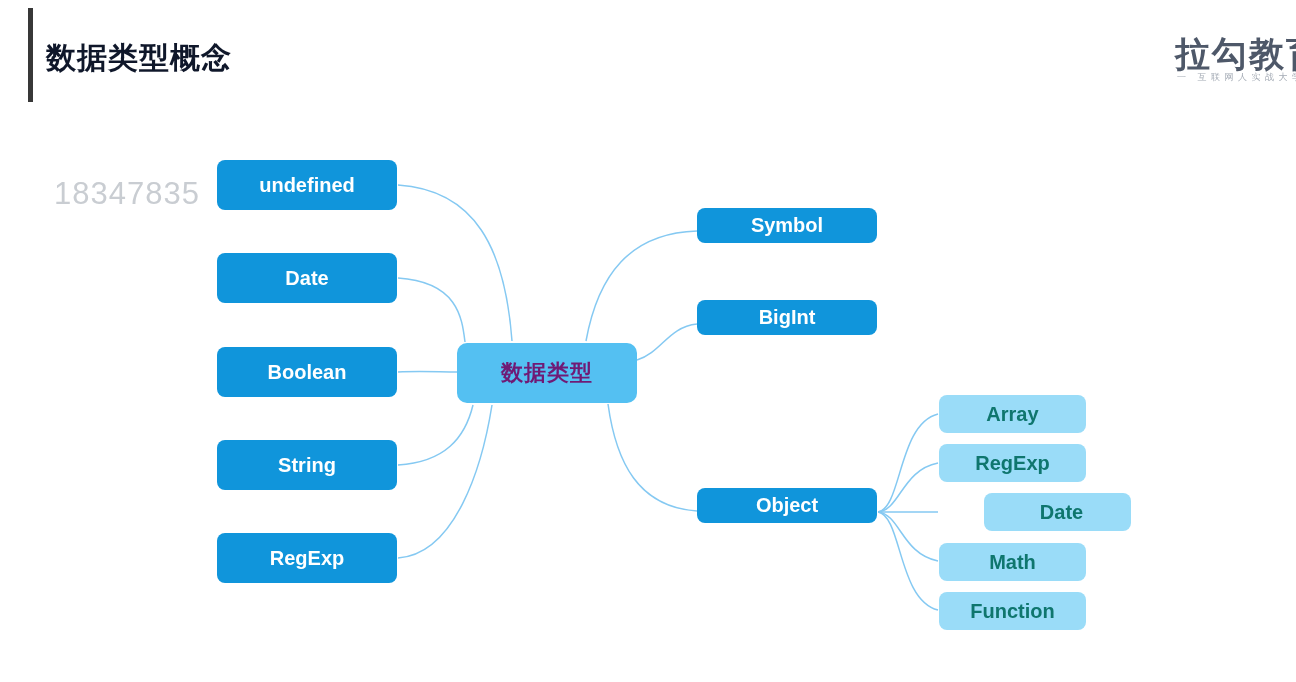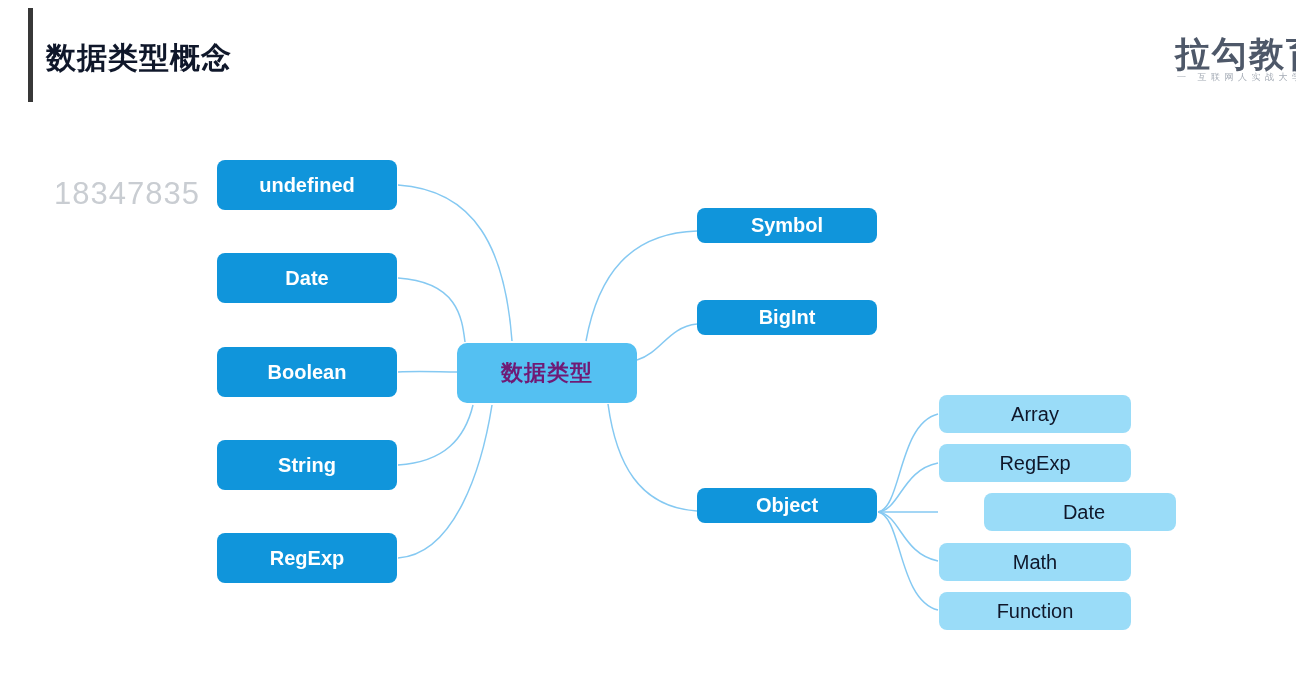--- a/index.html
+++ b/index.html
@@ -44,22 +44,22 @@
   }
   .secondary{
     width:180px;height:35px;background:#1095DB;
     color:#ffffff;font-size:20px;font-weight:bold;
   }
   .center-node{
     width:180px;height:60px;background:#54C0F2;border-radius:10px;
     color:#701a75;font-size:22px;font-weight:bold;letter-spacing:1px;
   }
   .child{
-    width:192px;height:38px;background:#9ADCF8;
-    color:#0f172a;font-size:20px;font-weight:normal;
+    width:147px;height:38px;background:#9ADCF8;
+    color:#0f766e;font-size:20px;font-weight:bold;
   }
   
   .n-undefined{left:217px;top:160px;}
   .n-null{left:217px;top:253px;}
   .n-boolean{left:217px;top:347px;}
   .n-string{left:217px;top:440px;}
   .n-number{left:217px;top:533px;}
   .n-center{left:457px;top:343px;}
   .n-symbol{left:697px;top:208px;}
   .n-bigint{left:697px;top:300px;}

